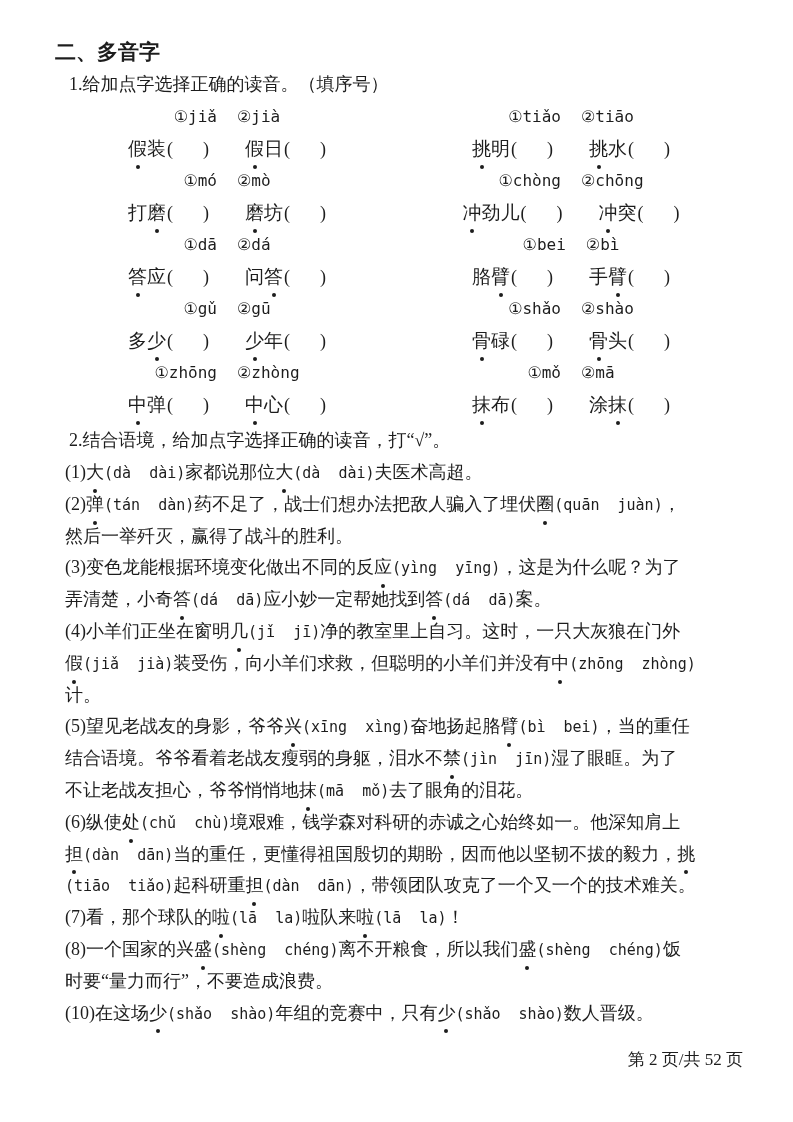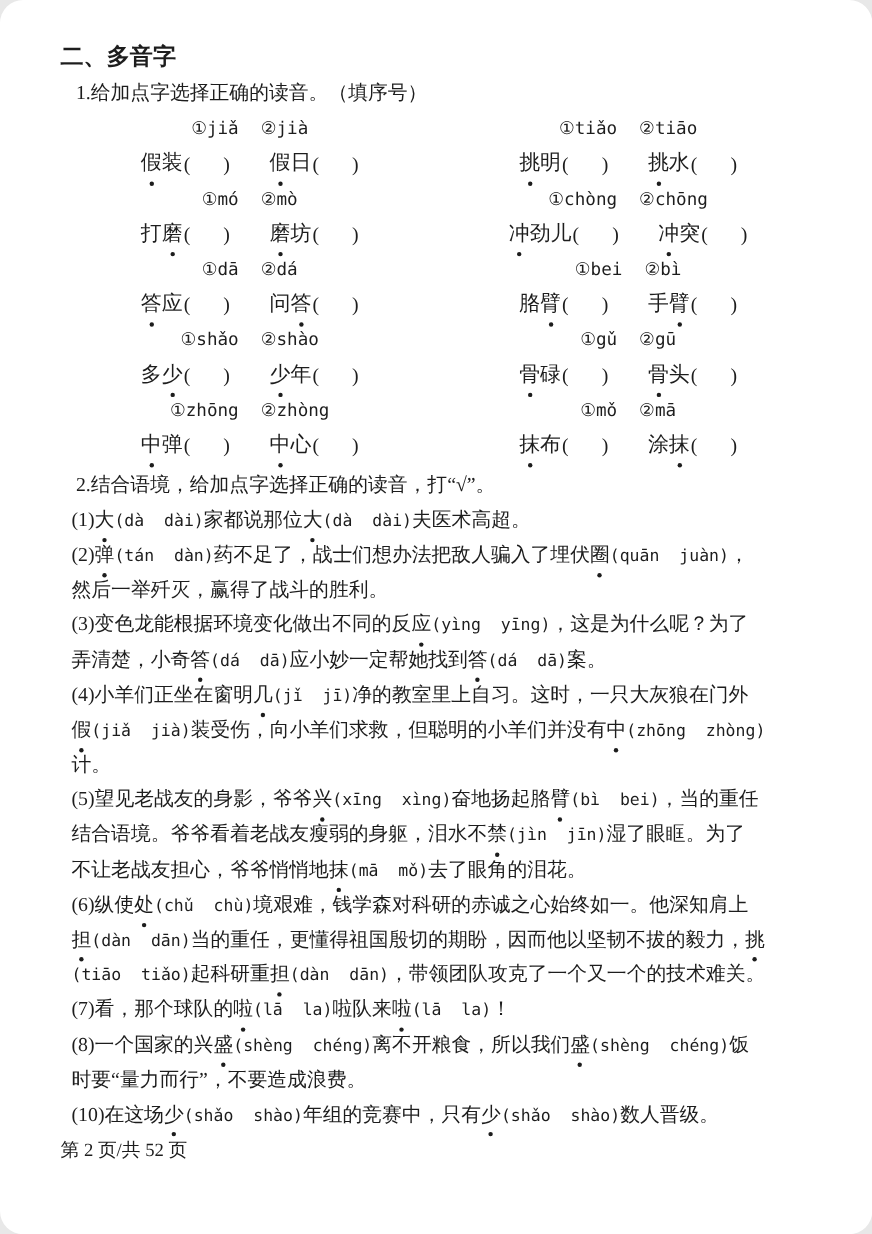--- a/index.html
+++ b/index.html
@@ -7,21 +7,20 @@
     position: relative;
     width: 793px;
     height: 1122px;
     margin: 0 auto;
     box-sizing: border-box;
     background: #ffffff;
     padding: 36px 50px 0 55px;
     font-family: "Liberation Serif", "DejaVu Serif", serif;
     color: #1d1d1d;
     overflow: hidden;
-    border-radius: 21px;
   }
   .title {
     font-family: "Liberation Sans", "DejaVu Sans", sans-serif;
     font-weight: 700;
     font-size: 21px;
     line-height: 32px;
     margin: 0;
   }
   .q-heading {
     font-size: 18px;
@@ -60,24 +59,24 @@
     height: 31.8px;
     margin-left: 10px;
     white-space: nowrap;
   }
   .py {
     font-family: "DejaVu Sans Mono", "Liberation Mono", monospace;
     font-size: 15px;
     white-space: pre;
   }
   .footer {
-    text-align: left;
+    text-align: right;
     font-size: 17px;
     line-height: 24px;
-    margin-top: 5px;
+    margin-top: 19px;
   }
 </style>
 </head>
 <body>
 
 <div class="page">
   <h1 class="title">二、多音字</h1>
   <div class="q-heading">1.给加点字选择正确的读音。（填序号）</div>
   <div id="s1">
       <div class="s1row">
@@ -196,28 +195,28 @@
             <span class="worditem">
               <span class="word"><span class="ch">手</span><span class="ch dt">臂</span></span>
               <span class="bracket"><span class="paren">(</span><span class="blank"></span><span class="paren">)</span></span>
             </span>
           </div>
         </div>
       </div>
       <div class="s1row">
         <div class="half">
           <div class="opts">
+            <span class="opt">①gǔ</span>
+            <span class="opt">②gū</span>
+          </div>
+        </div>
+        <div class="half">
+          <div class="opts">
             <span class="opt">①shǎo</span>
             <span class="opt">②shào</span>
-          </div>
-        </div>
-        <div class="half">
-          <div class="opts">
-            <span class="opt">①gǔ</span>
-            <span class="opt">②gū</span>
           </div>
         </div>
       </div>
       <div class="s1row">
         <div class="half">
           <div class="words">
             <span class="worditem">
               <span class="word"><span class="ch">多</span><span class="ch dt">少</span></span>
               <span class="bracket"><span class="paren">(</span><span class="blank"></span><span class="paren">)</span></span>
             </span>

